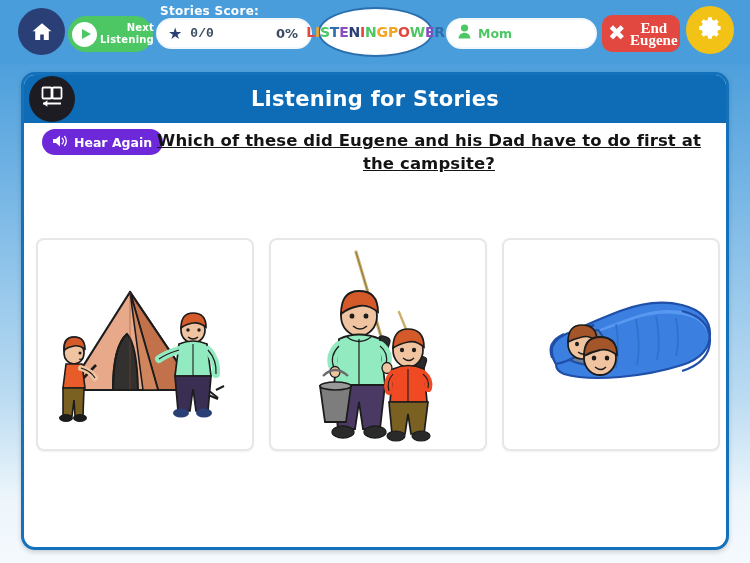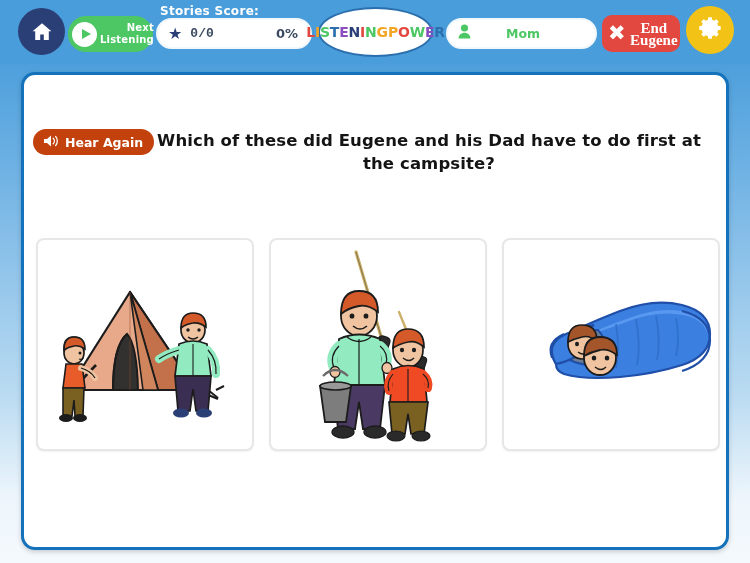--- a/index.html
+++ b/index.html
@@ -143,21 +143,20 @@
     position: absolute;
     left: 446px; top: 18px;
     width: 151px; height: 31px;
     border-radius: 16px;
     background: #ffffff;
     border: 2px solid #f2f7fb;
     box-sizing: border-box;
     display: flex;
     align-items: center;
     cursor: pointer;
-    gap: 28px;
   }
   .user-icon {
     margin-left: 10px;
     margin-right: 7px;
     display:block;
   }
   .user-name {
     color: #4cc764;
     font-size: 12.5px;
     font-weight: bold;
@@ -237,24 +236,24 @@
     line-height: 48px;
     text-align: center;
     color: #ffffff;
     font-size: 21px;
     font-weight: bold;
     letter-spacing: .3px;
   }
 
   .hear-again {
     position: absolute;
-    left: 9px; top: 54px;
+    left: 18px; top: 54px;
     width: 121px; height: 26px;
     border-radius: 13px;
-    background: #c2410c;
+    background: #6d28d9;
     display: flex;
     align-items: center;
     cursor: pointer;
     box-sizing: border-box;
   }
   .hear-again-label {
     color: #ffffff;
     font-size: 12.5px;
     font-weight: bold;
     margin-left: 5px;
@@ -264,20 +263,21 @@
   .question {
     position: absolute;
     left: 120px; top: 54px;
     width: 570px;
     text-align: center;
     color: #141414;
     font-size: 16.5px;
     font-weight: bold;
     line-height: 23px;
     letter-spacing: .1px;
+    text-decoration: underline;
   }
 
   
   .cards {
     position: absolute;
     left: 12px; top: 163px;
     width: 684px; height: 215px;
     display: flex;
     justify-content: space-between;
   }
@@ -351,20 +351,34 @@
     <span>
       <svg width="28" height="28" viewBox="0 0 24 24">
         <path fill="#ffffff" d="M12 8.2a3.8 3.8 0 1 0 0 7.6 3.8 3.8 0 0 0 0-7.6zm9.1 5.3.1-1.5-.1-1.5-2.2-.4a7 7 0 0 0-.7-1.7l1.3-1.8-2.1-2.1-1.8 1.3a7 7 0 0 0-1.7-.7L13.5 2.8 12 2.7l-1.5.1-.4 2.3a7 7 0 0 0-1.7.7L6.6 4.5 4.5 6.6l1.3 1.8a7 7 0 0 0-.7 1.7l-2.3.4L2.7 12l.1 1.5 2.3.4a7 7 0 0 0 .7 1.7l-1.3 1.8 2.1 2.1 1.8-1.3a7 7 0 0 0 1.7.7l.4 2.3 1.5.1 1.5-.1.4-2.3a7 7 0 0 0 1.7-.7l1.8 1.3 2.1-2.1-1.3-1.8a7 7 0 0 0 .7-1.7z"></path>
       </svg>
     </span>
   </div>
 </div>
 
 <div id="panel">
 
+  <div id="panel-header">
+    <div class="book-btn">
+      <span>
+        <svg width="26" height="26" viewBox="0 0 26 26">
+          <rect x="3.5" y="3.5" width="9" height="11" rx="1" fill="none" stroke="#ffffff" stroke-width="1.8"></rect>
+          <rect x="13.5" y="3.5" width="9" height="11" rx="1" fill="none" stroke="#ffffff" stroke-width="1.8"></rect>
+          <line x1="13" y1="4" x2="13" y2="14.5" stroke="#ffffff" stroke-width="1.6"></line>
+          <line x1="4" y1="19.5" x2="22" y2="19.5" stroke="#ffffff" stroke-width="1.8"></line>
+          <path d="M8.4 16.3 4 19.5l4.4 3.2z" fill="#ffffff"></path>
+        </svg>
+      </span>
+    </div>
+    <div class="panel-title">Listening for Stories</div>
+  </div>
 
   <div class="hear-again">
     <span class="speaker-icon">
       <svg width="17" height="14" viewBox="0 0 17 14">
         <path d="M1 5h3l4-3.6v11.2L4 9H1z" fill="#ffffff"></path>
         <path d="M10.2 4.2a4 4 0 0 1 0 5.6" fill="none" stroke="#ffffff" stroke-width="1.3" stroke-linecap="round"></path>
         <path d="M12.6 2.4a7 7 0 0 1 0 9.2" fill="none" stroke="#ffffff" stroke-width="1.3" stroke-linecap="round"></path>
       </svg>
     </span>
     <span class="hear-again-label">Hear Again</span>

